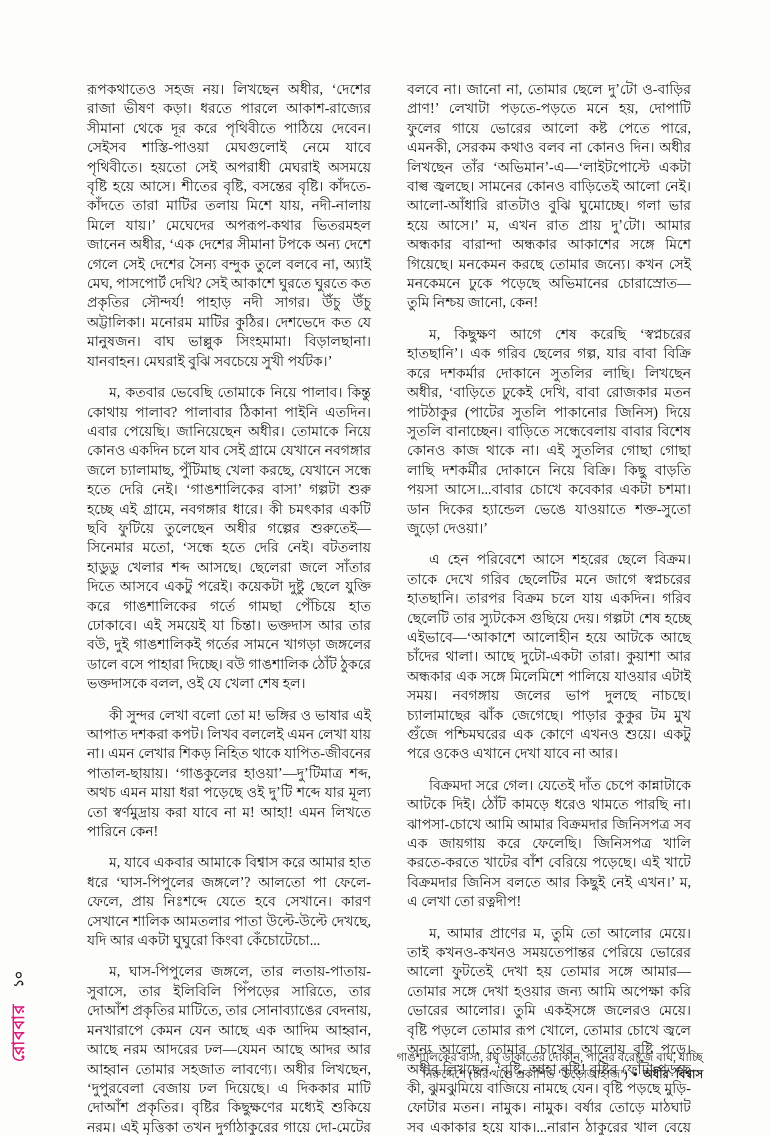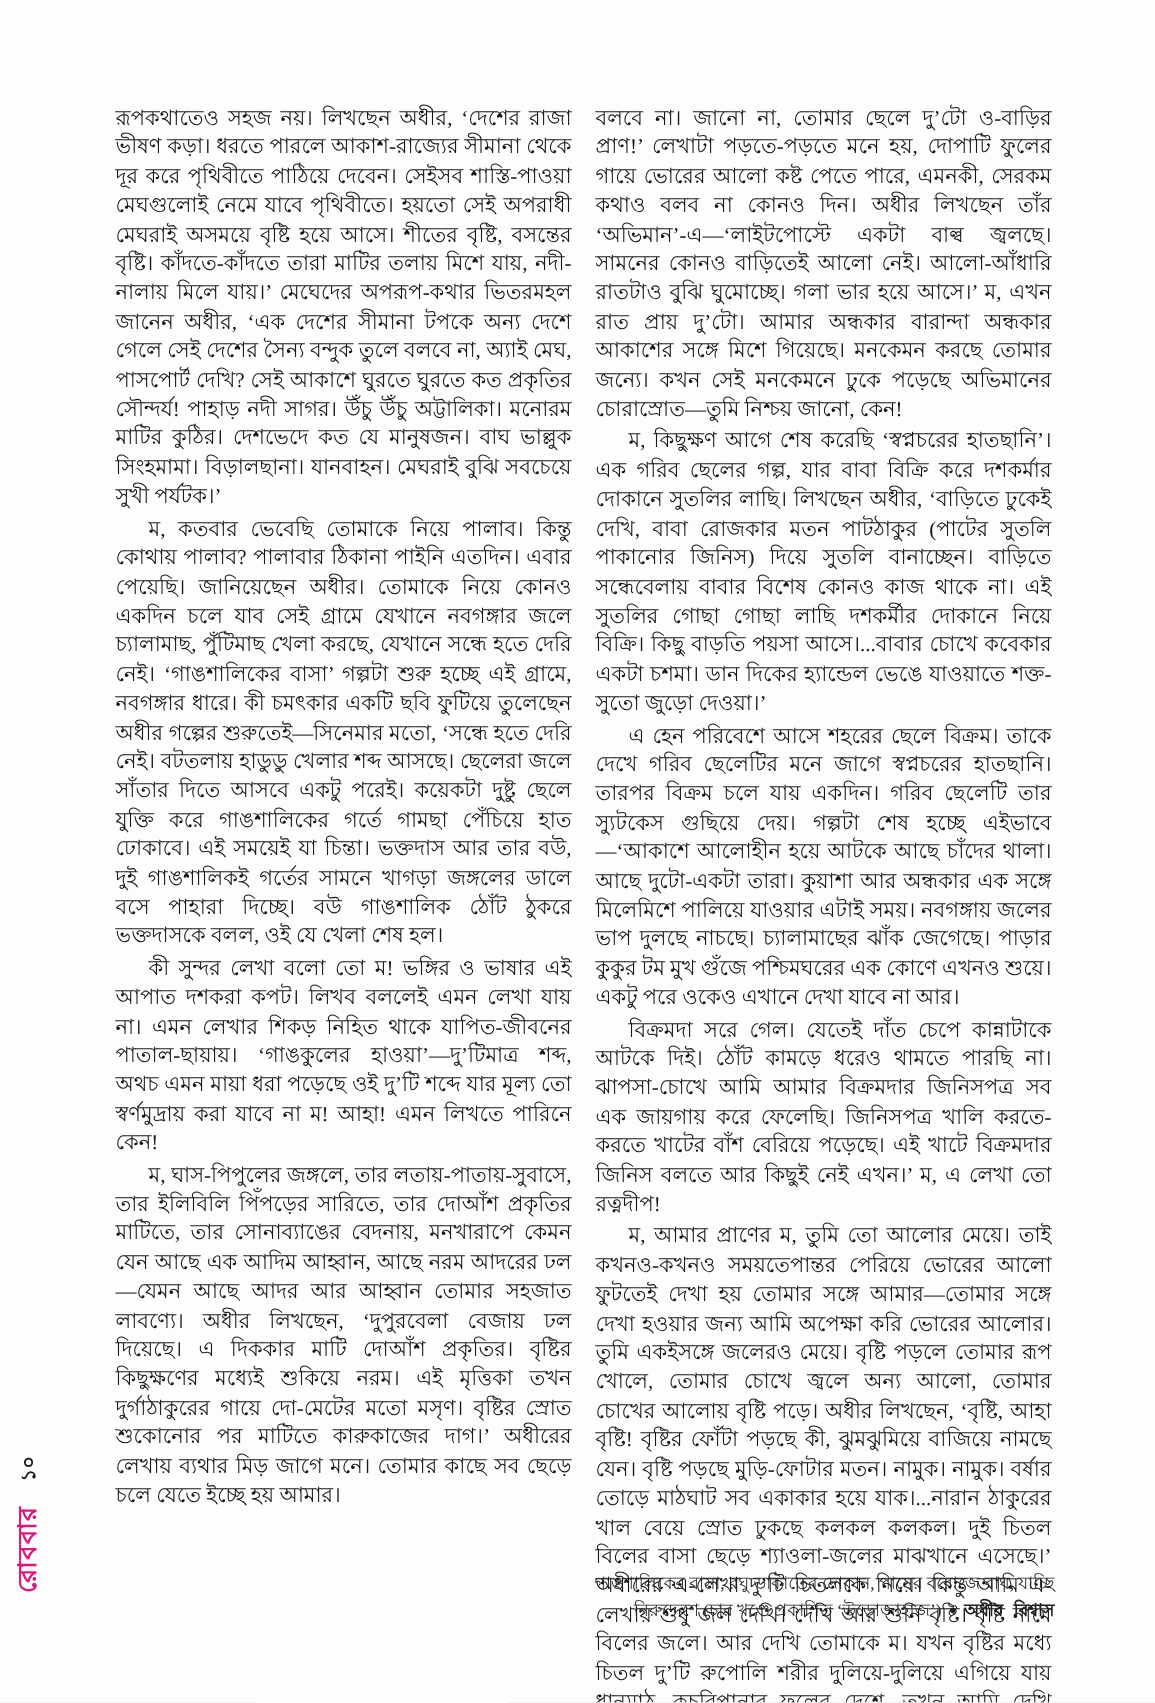--- a/index.html
+++ b/index.html
@@ -17,21 +17,21 @@
     width:628px;
     display:flex;
     gap:12px;
   }
   .col{
     width:308px;
     font-size:14px;
     line-height:19.4px;
     text-align:justify;
   }
-  .para{margin:2px;font-family:Liberation Serif, serif;}
+  .para{margin:12px;font-family:Liberation Serif, serif;}
   .para.indent{text-indent:22px;}
   .spine{
     position:absolute;
     left:8px;top:1062px;
     transform:rotate(-90deg);
     transform-origin:left top;
     display:flex;
     align-items:center;
     gap:16px;
     white-space:nowrap;
@@ -68,20 +68,21 @@
   <div class="spine">
     <span class="spine-title" style="color: rgb(216, 27, 124);">রোববার</span>
     <span class="spine-num">১০</span>
   </div>
 
   <div class="content">
     <div class="col" id="col-left">
         <p class="para">রূপকথাতেও সহজ নয়। লিখছেন অধীর, ‘দেশের রাজা ভীষণ কড়া। ধরতে পারলে আকাশ-রাজ্যের সীমানা থেকে দূর করে পৃথিবীতে পাঠিয়ে দেবেন। সেইসব শাস্তি-পাওয়া মেঘগুলোই নেমে যাবে পৃথিবীতে। হয়তো সেই অপরাধী মেঘরাই অসময়ে বৃষ্টি হয়ে আসে। শীতের বৃষ্টি, বসন্তের বৃষ্টি। কাঁদতে-কাঁদতে তারা মাটির তলায় মিশে যায়, নদী-নালায় মিলে যায়।’ মেঘেদের অপরূপ-কথার ভিতরমহল জানেন অধীর, ‘এক দেশের সীমানা টপকে অন্য দেশে গেলে সেই দেশের সৈন্য বন্দুক তুলে বলবে না, অ্যাই মেঘ, পাসপোর্ট দেখি? সেই আকাশে ঘুরতে ঘুরতে কত প্রকৃতির সৌন্দর্য! পাহাড় নদী সাগর। উঁচু উঁচু অট্টালিকা। মনোরম মাটির কুঠির। দেশভেদে কত যে মানুষজন। বাঘ ভাল্লুক সিংহমামা। বিড়ালছানা। যানবাহন। মেঘরাই বুঝি সবচেয়ে সুখী পর্যটক।’</p>
         <p class="para indent">ম, কতবার ভেবেছি তোমাকে নিয়ে পালাব। কিন্তু কোথায় পালাব? পালাবার ঠিকানা পাইনি এতদিন। এবার পেয়েছি। জানিয়েছেন অধীর। তোমাকে নিয়ে কোনও একদিন চলে যাব সেই গ্রামে যেখানে নবগঙ্গার জলে চ্যালামাছ, পুঁটিমাছ খেলা করছে, যেখানে সন্ধে হতে দেরি নেই। ‘গাঙশালিকের বাসা’ গল্পটা শুরু হচ্ছে এই গ্রামে, নবগঙ্গার ধারে। কী চমৎকার একটি ছবি ফুটিয়ে তুলেছেন অধীর গল্পের শুরুতেই—সিনেমার মতো, ‘সন্ধে হতে দেরি নেই। বটতলায় হাডুডু খেলার শব্দ আসছে। ছেলেরা জলে সাঁতার দিতে আসবে একটু পরেই। কয়েকটা দুষ্টু ছেলে যুক্তি করে গাঙশালিকের গর্তে গামছা পেঁচিয়ে হাত ঢোকাবে। এই সময়েই যা চিন্তা। ভক্তদাস আর তার বউ, দুই গাঙশালিকই গর্তের সামনে খাগড়া জঙ্গলের ডালে বসে পাহারা দিচ্ছে। বউ গাঙশালিক ঠোঁট ঠুকরে ভক্তদাসকে বলল, ওই যে খেলা শেষ হল।</p>
         <p class="para indent">কী সুন্দর লেখা বলো তো ম! ভঙ্গির ও ভাষার এই আপাত দশকরা কপট। লিখব বললেই এমন লেখা যায় না। এমন লেখার শিকড় নিহিত থাকে যাপিত-জীবনের পাতাল-ছায়ায়। ‘গাঙকুলের হাওয়া’—দু’টিমাত্র শব্দ, অথচ এমন মায়া ধরা পড়েছে ওই দু’টি শব্দে যার মূল্য তো স্বর্ণমুদ্রায় করা যাবে না ম! আহা! এমন লিখতে পারিনে কেন!</p>
+        <p class="para indent">ম, যাবে একবার আমাকে বিশ্বাস করে আমার হাত ধরে ‘ঘাস-পিপুলের জঙ্গলে’? আলতো পা ফেলে-ফেলে, প্রায় নিঃশব্দে যেতে হবে সেখানে। কারণ সেখানে শালিক আমতলার পাতা উল্টে-উল্টে দেখছে, যদি আর একটা ঘুঘুরো কিংবা কেঁচোটেচো...</p>
         <p class="para indent">ম, ঘাস-পিপুলের জঙ্গলে, তার লতায়-পাতায়-সুবাসে, তার ইলিবিলি পিঁপড়ের সারিতে, তার দোআঁশ প্রকৃতির মাটিতে, তার সোনাব্যাঙের বেদনায়, মনখারাপে কেমন যেন আছে এক আদিম আহ্বান, আছে নরম আদরের ঢল—যেমন আছে আদর আর আহ্বান তোমার সহজাত লাবণ্যে। অধীর লিখছেন, ‘দুপুরবেলা বেজায় ঢল দিয়েছে। এ দিককার মাটি দোআঁশ প্রকৃতির। বৃষ্টির কিছুক্ষণের মধ্যেই শুকিয়ে নরম। এই মৃত্তিকা তখন দুর্গাঠাকুরের গায়ে দো-মেটের মতো মসৃণ। বৃষ্টির স্রোত শুকোনোর পর মাটিতে কারুকাজের দাগ।’ অধীরের লেখায় ব্যথার মিড় জাগে মনে। তোমার কাছে সব ছেড়ে চলে যেতে ইচ্ছে হয় আমার।</p>
       </div>
     <div class="col" id="col-right">
         <p class="para">বলবে না। জানো না, তোমার ছেলে দু’টো ও-বাড়ির প্রাণ!’ লেখাটা পড়তে-পড়তে মনে হয়, দোপাটি ফুলের গায়ে ভোরের আলো কষ্ট পেতে পারে, এমনকী, সেরকম কথাও বলব না কোনও দিন। অধীর লিখছেন তাঁর ‘অভিমান’-এ—‘লাইটপোস্টে একটা বাল্ব জ্বলছে। সামনের কোনও বাড়িতেই আলো নেই। আলো-আঁধারি রাতটাও বুঝি ঘুমোচ্ছে। গলা ভার হয়ে আসে।’ ম, এখন রাত প্রায় দু’টো। আমার অন্ধকার বারান্দা অন্ধকার আকাশের সঙ্গে মিশে গিয়েছে। মনকেমন করছে তোমার জন্যে। কখন সেই মনকেমনে ঢুকে পড়েছে অভিমানের চোরাস্রোত—তুমি নিশ্চয় জানো, কেন!</p>
         <p class="para indent">ম, কিছুক্ষণ আগে শেষ করেছি ‘স্বপ্নচরের হাতছানি’। এক গরিব ছেলের গল্প, যার বাবা বিক্রি করে দশকর্মার দোকানে সুতলির লাছি। লিখছেন অধীর, ‘বাড়িতে ঢুকেই দেখি, বাবা রোজকার মতন পাটঠাকুর (পাটের সুতলি পাকানোর জিনিস) দিয়ে সুতলি বানাচ্ছেন। বাড়িতে সন্ধেবেলায় বাবার বিশেষ কোনও কাজ থাকে না। এই সুতলির গোছা গোছা লাছি দশকর্মীর দোকানে নিয়ে বিক্রি। কিছু বাড়তি পয়সা আসে।...বাবার চোখে কবেকার একটা চশমা। ডান দিকের হ্যান্ডেল ভেঙে যাওয়াতে শক্ত-সুতো জুড়ো দেওয়া।’</p>
         <p class="para indent">এ হেন পরিবেশে আসে শহরের ছেলে বিক্রম। তাকে দেখে গরিব ছেলেটির মনে জাগে স্বপ্নচরের হাতছানি। তারপর বিক্রম চলে যায় একদিন। গরিব ছেলেটি তার স্যুটকেস গুছিয়ে দেয়। গল্পটা শেষ হচ্ছে এইভাবে—‘আকাশে আলোহীন হয়ে আটকে আছে চাঁদের থালা। আছে দুটো-একটা তারা। কুয়াশা আর অন্ধকার এক সঙ্গে মিলেমিশে পালিয়ে যাওয়ার এটাই সময়। নবগঙ্গায় জলের ভাপ দুলছে নাচছে। চ্যালামাছের ঝাঁক জেগেছে। পাড়ার কুকুর টম মুখ গুঁজে পশ্চিমঘরের এক কোণে এখনও শুয়ে। একটু পরে ওকেও এখানে দেখা যাবে না আর।</p>
         <p class="para indent">বিক্রমদা সরে গেল। যেতেই দাঁত চেপে কান্নাটাকে আটকে দিই। ঠোঁট কামড়ে ধরেও থামতে পারছি না। ঝাপসা-চোখে আমি আমার বিক্রমদার জিনিসপত্র সব এক জায়গায় করে ফেলেছি। জিনিসপত্র খালি করতে-করতে খাটের বাঁশ বেরিয়ে পড়েছে। এই খাটে বিক্রমদার জিনিস বলতে আর কিছুই নেই এখন।’ ম, এ লেখা তো রত্নদীপ!</p>
         <p class="para indent">ম, আমার প্রাণের ম, তুমি তো আলোর মেয়ে। তাই কখনও-কখনও সময়তেপান্তর পেরিয়ে ভোরের আলো ফুটতেই দেখা হয় তোমার সঙ্গে আমার—তোমার সঙ্গে দেখা হওয়ার জন্য আমি অপেক্ষা করি ভোরের আলোর। তুমি একইসঙ্গে জলেরও মেয়ে। বৃষ্টি পড়লে তোমার রূপ খোলে, তোমার চোখে জ্বলে অন্য আলো, তোমার চোখের আলোয় বৃষ্টি পড়ে। অধীর লিখছেন, ‘বৃষ্টি, আহা বৃষ্টি! বৃষ্টির ফোঁটা পড়ছে কী, ঝুমঝুমিয়ে বাজিয়ে নামছে যেন। বৃষ্টি পড়ছে মুড়ি-ফোটার মতন। নামুক। নামুক। বর্ষার তোড়ে মাঠঘাট সব একাকার হয়ে যাক।...নারান ঠাকুরের খাল বেয়ে স্রোত ঢুকছে কলকল কলকল। দুই চিতল বিলের বাসা ছেড়ে শ্যাওলা-জলের মাঝখানে এসেছে।’ অধীরের এ-লেখা দু’টি চিতলকে নিয়ে। কিন্তু আমি এ-লেখায় শুধু জল দেখি। দেখি আর শুনি বৃষ্টি। বৃষ্টি নামে বিলের জলে। আর দেখি তোমাকে ম। যখন বৃষ্টির মধ্যে চিতল দু’টি রুপোলি শরীর দুলিয়ে-দুলিয়ে এগিয়ে যায় ধানমাঠ, কচুরিপানার ফুলের দেশে, তখন আমি দেখি তোমাকে, নদীর চরে, বৃষ্টিতে ভিজছে তোমার গা। মনে হয় তুমি রাধা। নদীচরের রাধা। তোমার ভিজে শরীরের দিকে তাকিয়ে বৈষ্ণব কবির মতো তোমাকে ডাকতে ইচ্ছে হয় ‘সরোবরময়ী’!</p>
       </div>
   </div>

